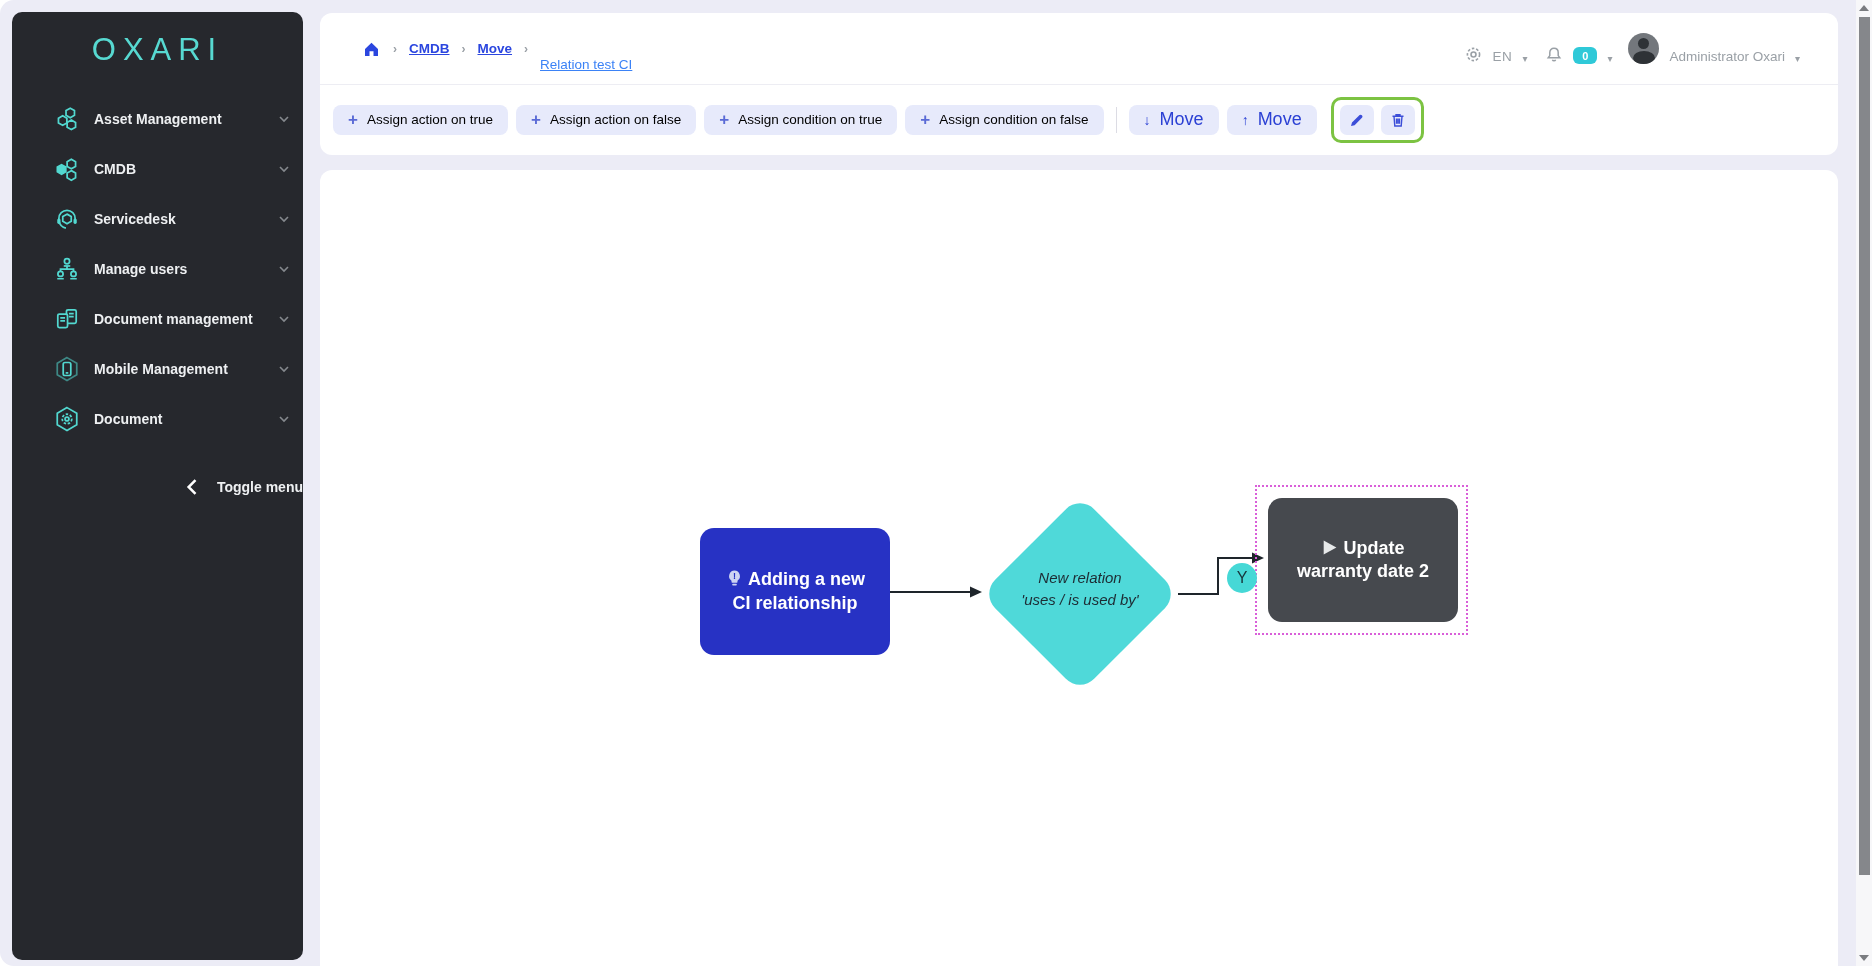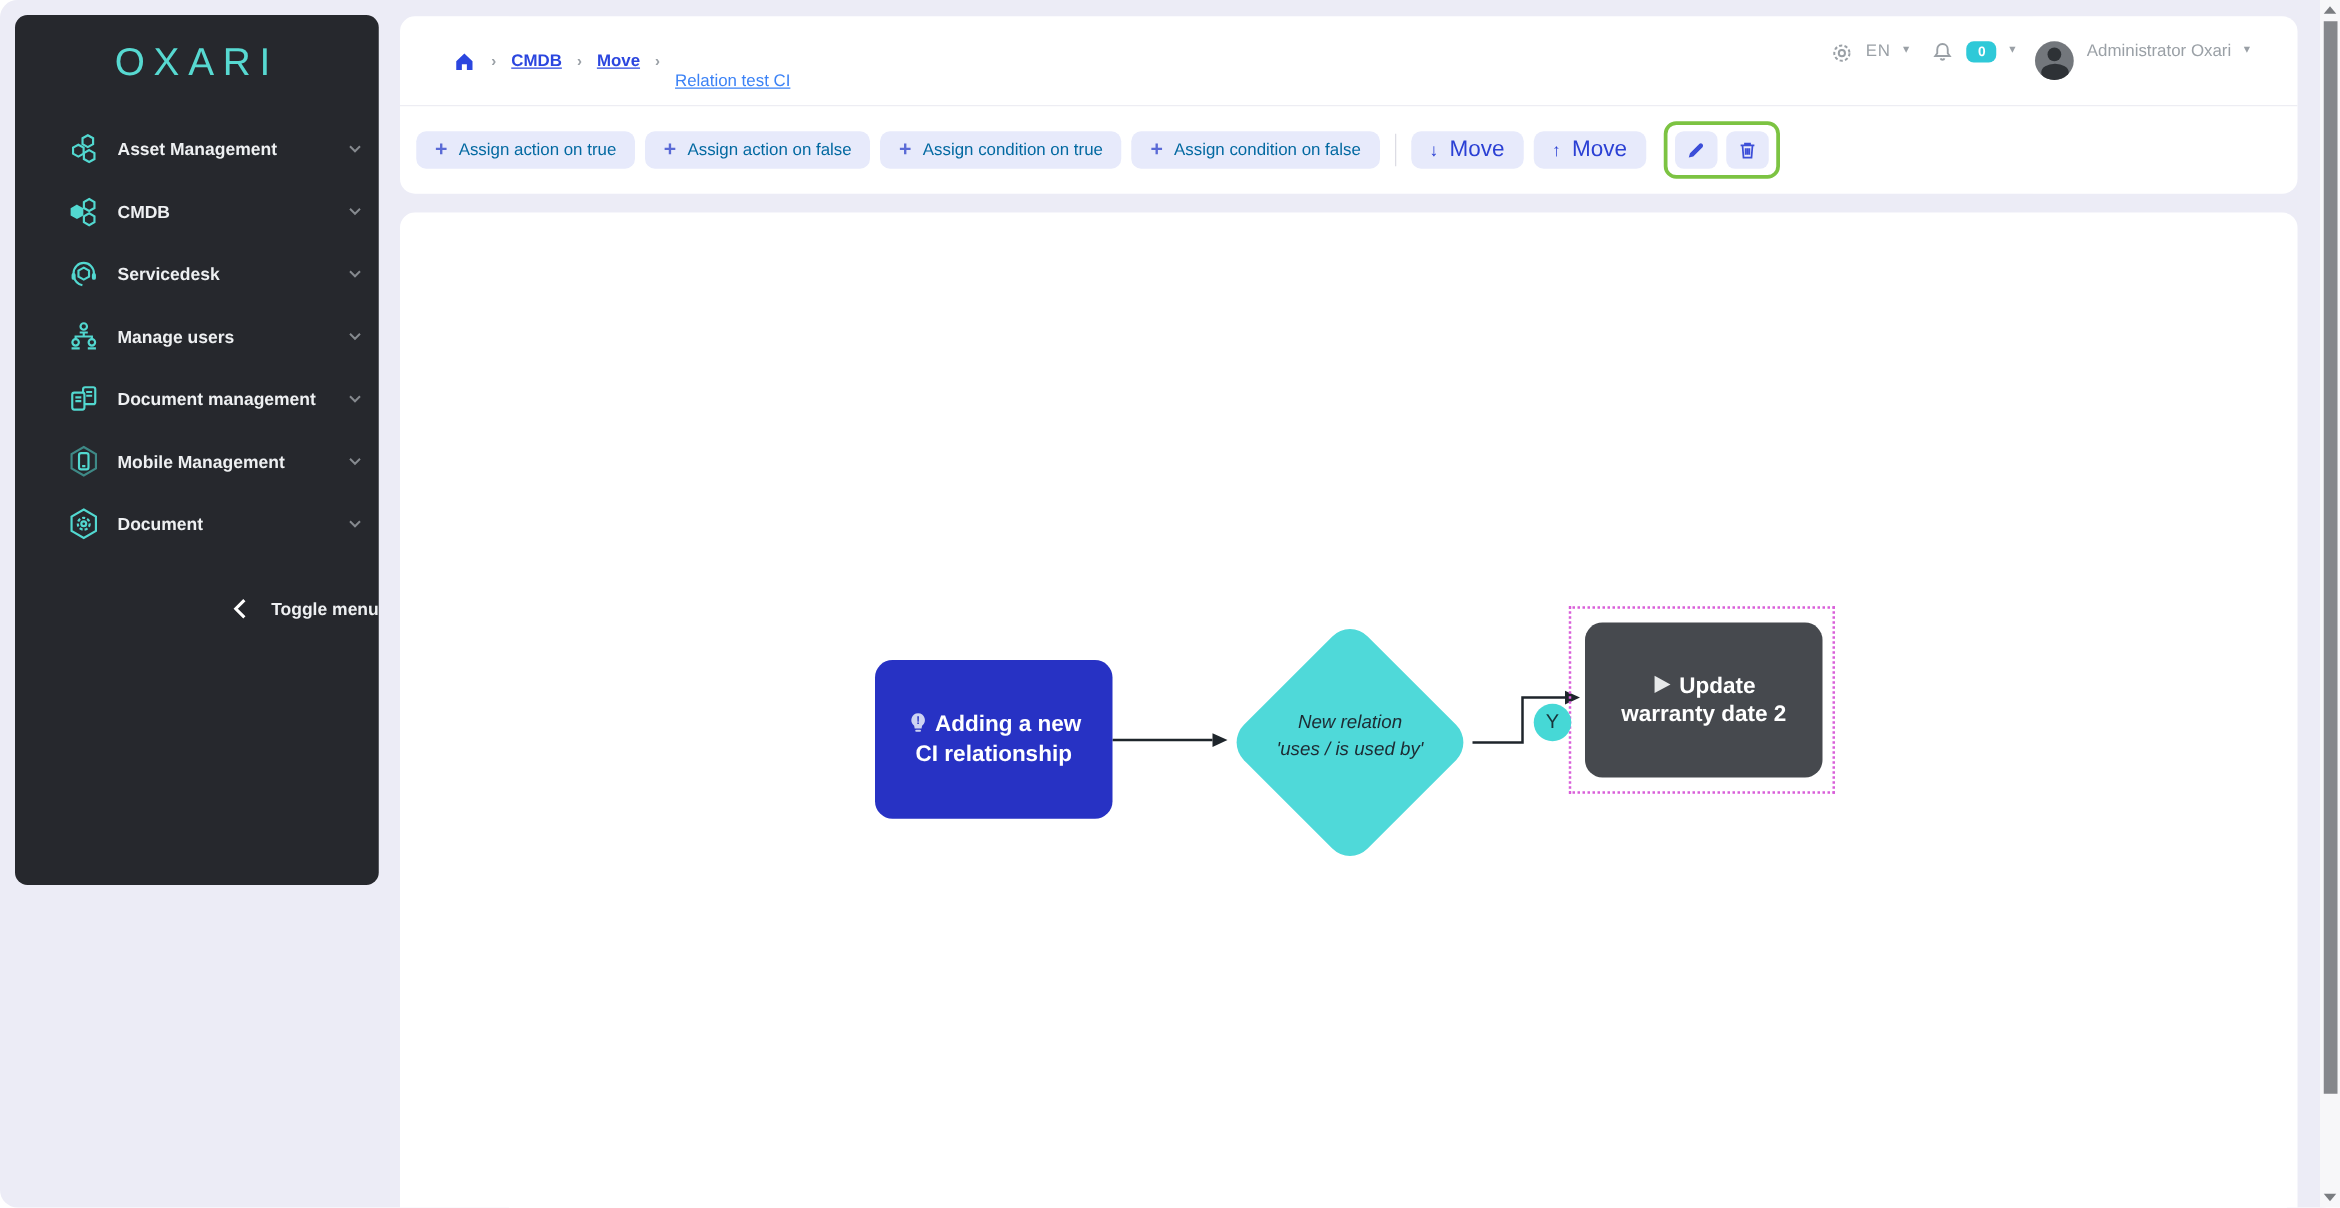--- a/index.html
+++ b/index.html
@@ -1,50 +1,50 @@
 <!DOCTYPE html>
 <html><head>
 <meta charset="utf-8">
 <style>
   * { box-sizing:border-box; margin:0; padding:0; }
   html,body { width:1872px; height:966px; background:#fff; font-family:"Liberation Sans",sans-serif; overflow:hidden; }
   .page { position:absolute; left:0; top:0; width:1872px; height:966px; background:#ececf6; border-radius:14px; overflow:hidden; }
 
   
-  .sidebar { position:absolute; left:12px; top:12px; width:291px; height:696px; background:#26282d; border-radius:10px; }
+  .sidebar { position:absolute; left:12px; top:12px; width:291px; height:948px; background:#26282d; border-radius:10px; }
   .logo { text-align:center; margin-top:20px; color:#57d9d1; font-size:31px; letter-spacing:7px; font-weight:500; }
   .menu { margin-top:26px; }
   .menu-item { position:relative; height:50px; display:flex; align-items:center; padding-left:42px; cursor:pointer; }
   .mi-icon { width:26px; height:26px; flex:0 0 26px; }
   .mi-label { margin-left:14px; color:#eef0f2; font-size:14px; font-weight:700; }
   .mi-chevron { position:absolute; right:14px; top:22px; }
   .toggle-row { margin-top:18px;justify-content:flex-end; }
   .toggle-row .mi-icon { width:20px; height:20px; flex:0 0 20px; margin-left:4px; }
 
   
   .header-card { position:absolute; left:320px; top:13px; width:1518px; height:142px; background:#fff; border-radius:12px; }
   .header-row1 { height:72px; display:flex; align-items:center; justify-content:space-between; padding:0 38px 0 42px; border-bottom:1px solid #ededf3; }
   .breadcrumb { display:flex; align-items:center; gap:12px; }
   .crumb-sep { color:#9aa0a6; font-size:12px; font-weight:700; }
   .crumb-link { color:#2b46df; font-size:13.5px; font-weight:700; text-decoration:underline; cursor:pointer; }
   .crumb-current { color:#3b82f6; font-size:13.5px; font-weight:400; text-decoration:underline; cursor:pointer;margin-top:32px; }
-  .topbar { display:flex; align-items:flex-start; gap:10px; color:#9aa0a6; }
+  .topbar { display:flex; align-items:flex-end; gap:10px; color:#9aa0a6; }
   .lang { font-size:13.5px; color:#9aa0a6; letter-spacing:.5px; }
   .caret { font-size:10px; color:#9aa0a6; }
   .badge { min-width:24px; height:17px; background:#2fc9d8; border-radius:6px; color:#fff; font-size:11px; font-weight:700; display:flex; align-items:center; justify-content:center; padding:0 6px; }
   .avatar { width:31px; height:31px; border-radius:50%; background:#73777c; position:relative; overflow:hidden; margin-left:6px; }
   .avatar .head { position:absolute; left:10px; top:5px; width:11px; height:11px; border-radius:50%; background:#2e3236; }
   .avatar .body { position:absolute; left:4.5px; top:18px; width:22px; height:14px; border-radius:50%; background:#2e3236; }
   .user-name { font-size:13.5px; color:#9aa0a6; }
 
   
   .toolbar { display:flex; align-items:center; padding-left:13px; height:69px; }
   .btn { height:30px; display:flex; align-items:center; gap:9px; background:#e7eafb; border:none; border-radius:8px; padding:0 15px; margin-right:8px; cursor:pointer; font-family:inherit; }
   .btn .plus { color:#5a6ad6; font-size:17px; font-weight:700; line-height:1; }
-  .btn .assign-txt { color:#0369a1; font-size:13.5px; }
+  .btn .assign-txt { color:#000000; font-size:13.5px; }
   .btn-move { font-weight:700; }
   .btn-move .arrow { color:#2b40d4; font-size:14px; font-weight:700; }
   .btn-move .move-txt { color:#2b40d4; font-size:18px; font-weight:400; }
   .tb-divider { width:1px; height:26px; background:#dcdce4; margin:0 12px 0 4px; }
   .green-wrap { display:flex; align-items:center; gap:7px; border:3px solid #7cc342; border-radius:10px; padding:5px 6px; margin-left:6px; }
   .icon-btn { width:34px; height:30px; background:#e7eafb; border:none; border-radius:7px; display:flex; align-items:center; justify-content:center; cursor:pointer; }
 
   
   .canvas-card { position:absolute; left:320px; top:170px; width:1518px; height:810px; background:#fff; border-radius:12px; }
   .edges { position:absolute; left:0; top:0; width:1518px; height:810px; }

